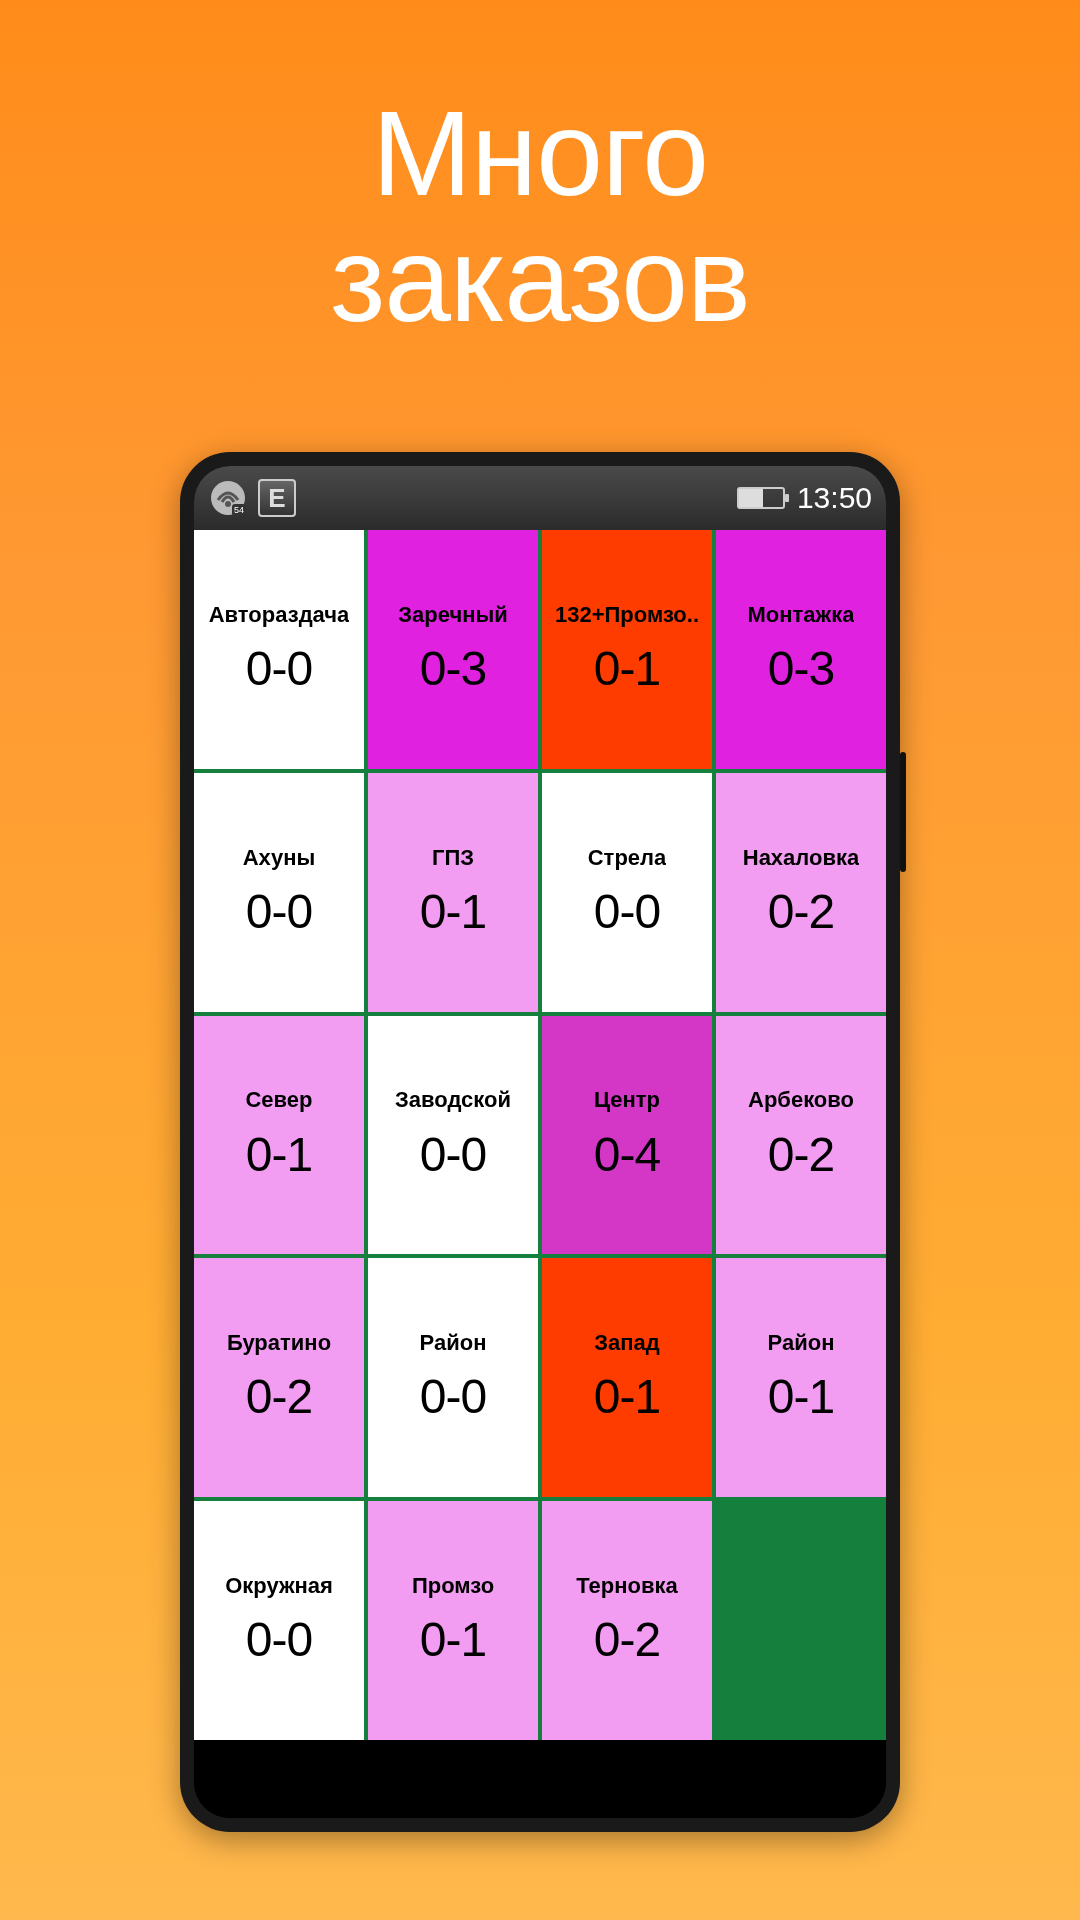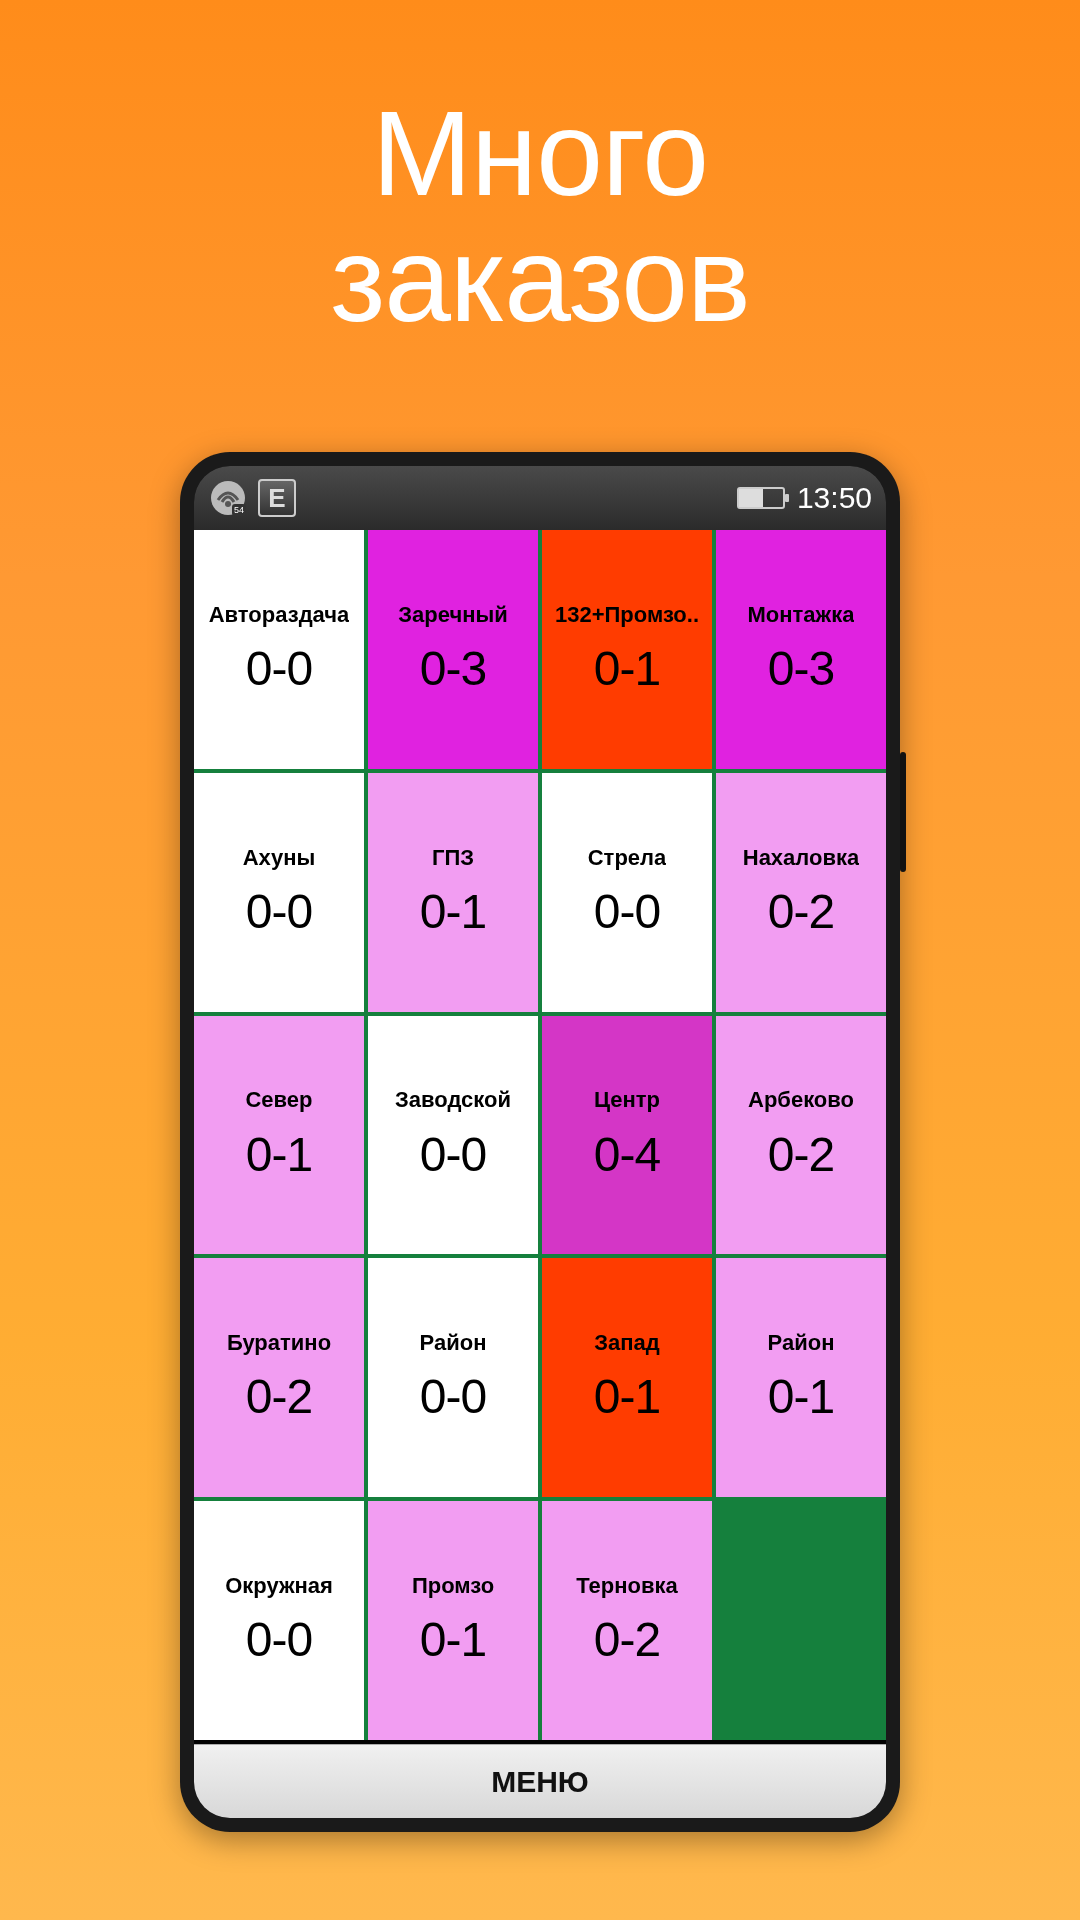--- a/index.html
+++ b/index.html
@@ -247,19 +247,16 @@
           <div class="cell-label">Промзо</div>
           <div class="cell-value">0-1</div>
         </div>
         <div class="cell c-pink">
           <div class="cell-label">Терновка</div>
           <div class="cell-value">0-2</div>
         </div>
       </div>
 
     <div class="bottombar">
-      <div class="btn">
-        <span>МЕНЮ</span>
-      </div>
     </div>
 
   </div>
 </div>
 
 </body></html>

